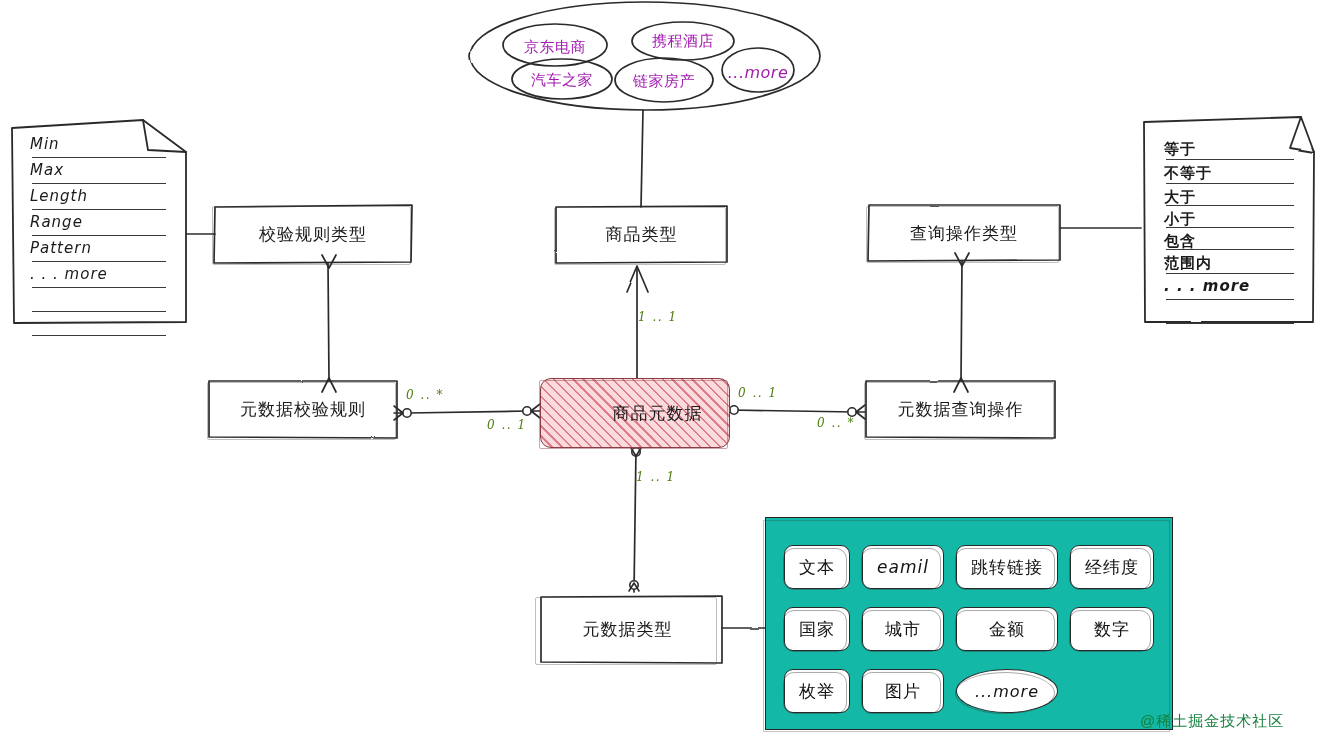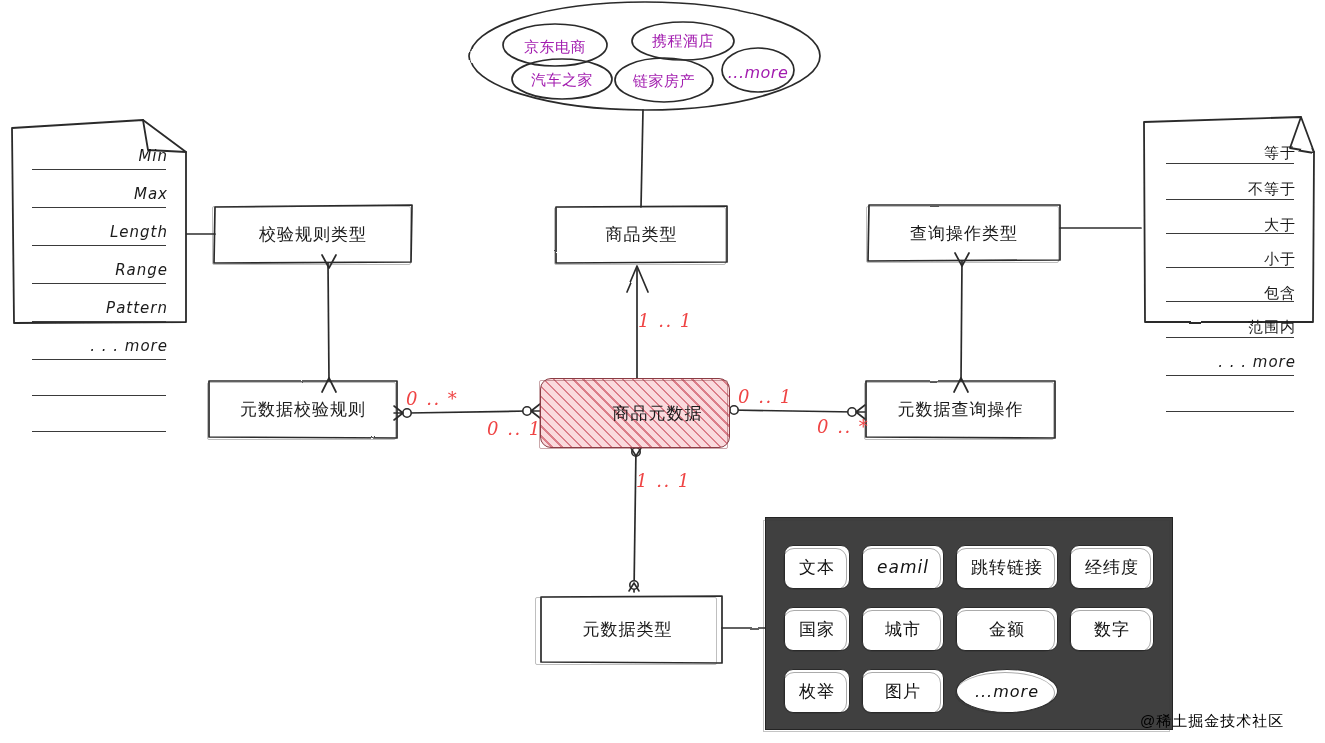--- a/index.html
+++ b/index.html
@@ -78,23 +78,22 @@
     flex-direction: column;
     padding: 16px 18px 14px 18px;
     box-sizing: border-box;
   }
   .doc-row {
     flex: 0 0 auto;
     position: relative;
     height: 26px;
     display: flex;
     align-items: flex-start;
-    justify-content: flex-end;
+    justify-content: flex-start;
     color: #1a1a1a;
-    margin-top: 12px;
   }
   .doc-row .doc-text {
     font-size: 15px;
     letter-spacing: 1px;
     line-height: 17px;
   }
   .doc-row.hand .doc-text {
     font-family: "DejaVu Sans", sans-serif;
     font-style: italic;
     font-size: 15px;
@@ -123,21 +122,21 @@
     white-space: nowrap;
     box-sizing: border-box;
   }
   .bubble .bubble-label { position: relative; z-index: 3; }
 
   
   #type-panel {
     position: absolute;
     box-sizing: border-box;
     border: 1.8px solid #242424;
-    background: #404040;
+    background: #14b8a6;
     padding: 26px 18px;
   }
   #type-panel::after {
     content: "";
     position: absolute;
     left: -3px; top: 2px; right: 2px; bottom: -3px;
     border: 1px solid rgba(60,60,60,0.30);
     pointer-events: none;
   }
   .chip-grid {
@@ -184,32 +183,32 @@
   }
   .chip.oval::after { border-radius: 50% / 50%; }
   .chip.latin {
     font-family: "DejaVu Sans", sans-serif;
     font-style: italic;
   }
 
   
   .edge-label {
     position: absolute;
-    color: #ef4444;
+    color: #4d7c0f;
     font-family: "DejaVu Serif", serif;
     font-style: italic;
-    font-size: 18px;
+    font-size: 12px;
     letter-spacing: 1.5px;
     white-space: nowrap;
   }
 
   
   #watermark {
     position: absolute;
-    color: #000000;
+    color: #15803d;
     font-size: 15px;
     letter-spacing: 1px;
     white-space: nowrap;
   }
 </style>
 </head>
 <body>
 
 <div id="canvas">
 
@@ -369,21 +368,21 @@
       <div class="doc-row blank">
         <span class="rule"></span>
       </div>
       <div class="doc-row blank">
         <span class="rule"></span>
       </div>
     </div>
   </div>
 
   <div class="docnote" style="left:1146px; top:120px; width:168px; height:203px;">
-    <div class="doc-lines" style="padding-top:12px;">
+    <div class="doc-lines" style="padding-top:20px;font-weight:bold;">
       <div class="doc-row" style="height:24px;">
         <span class="doc-text">等于</span>
         <span class="rule"></span>
       </div>
       <div class="doc-row" style="height:24px;">
         <span class="doc-text">不等于</span>
         <span class="rule"></span>
       </div>
       <div class="doc-row" style="height:22px;">
         <span class="doc-text">大于</span>

